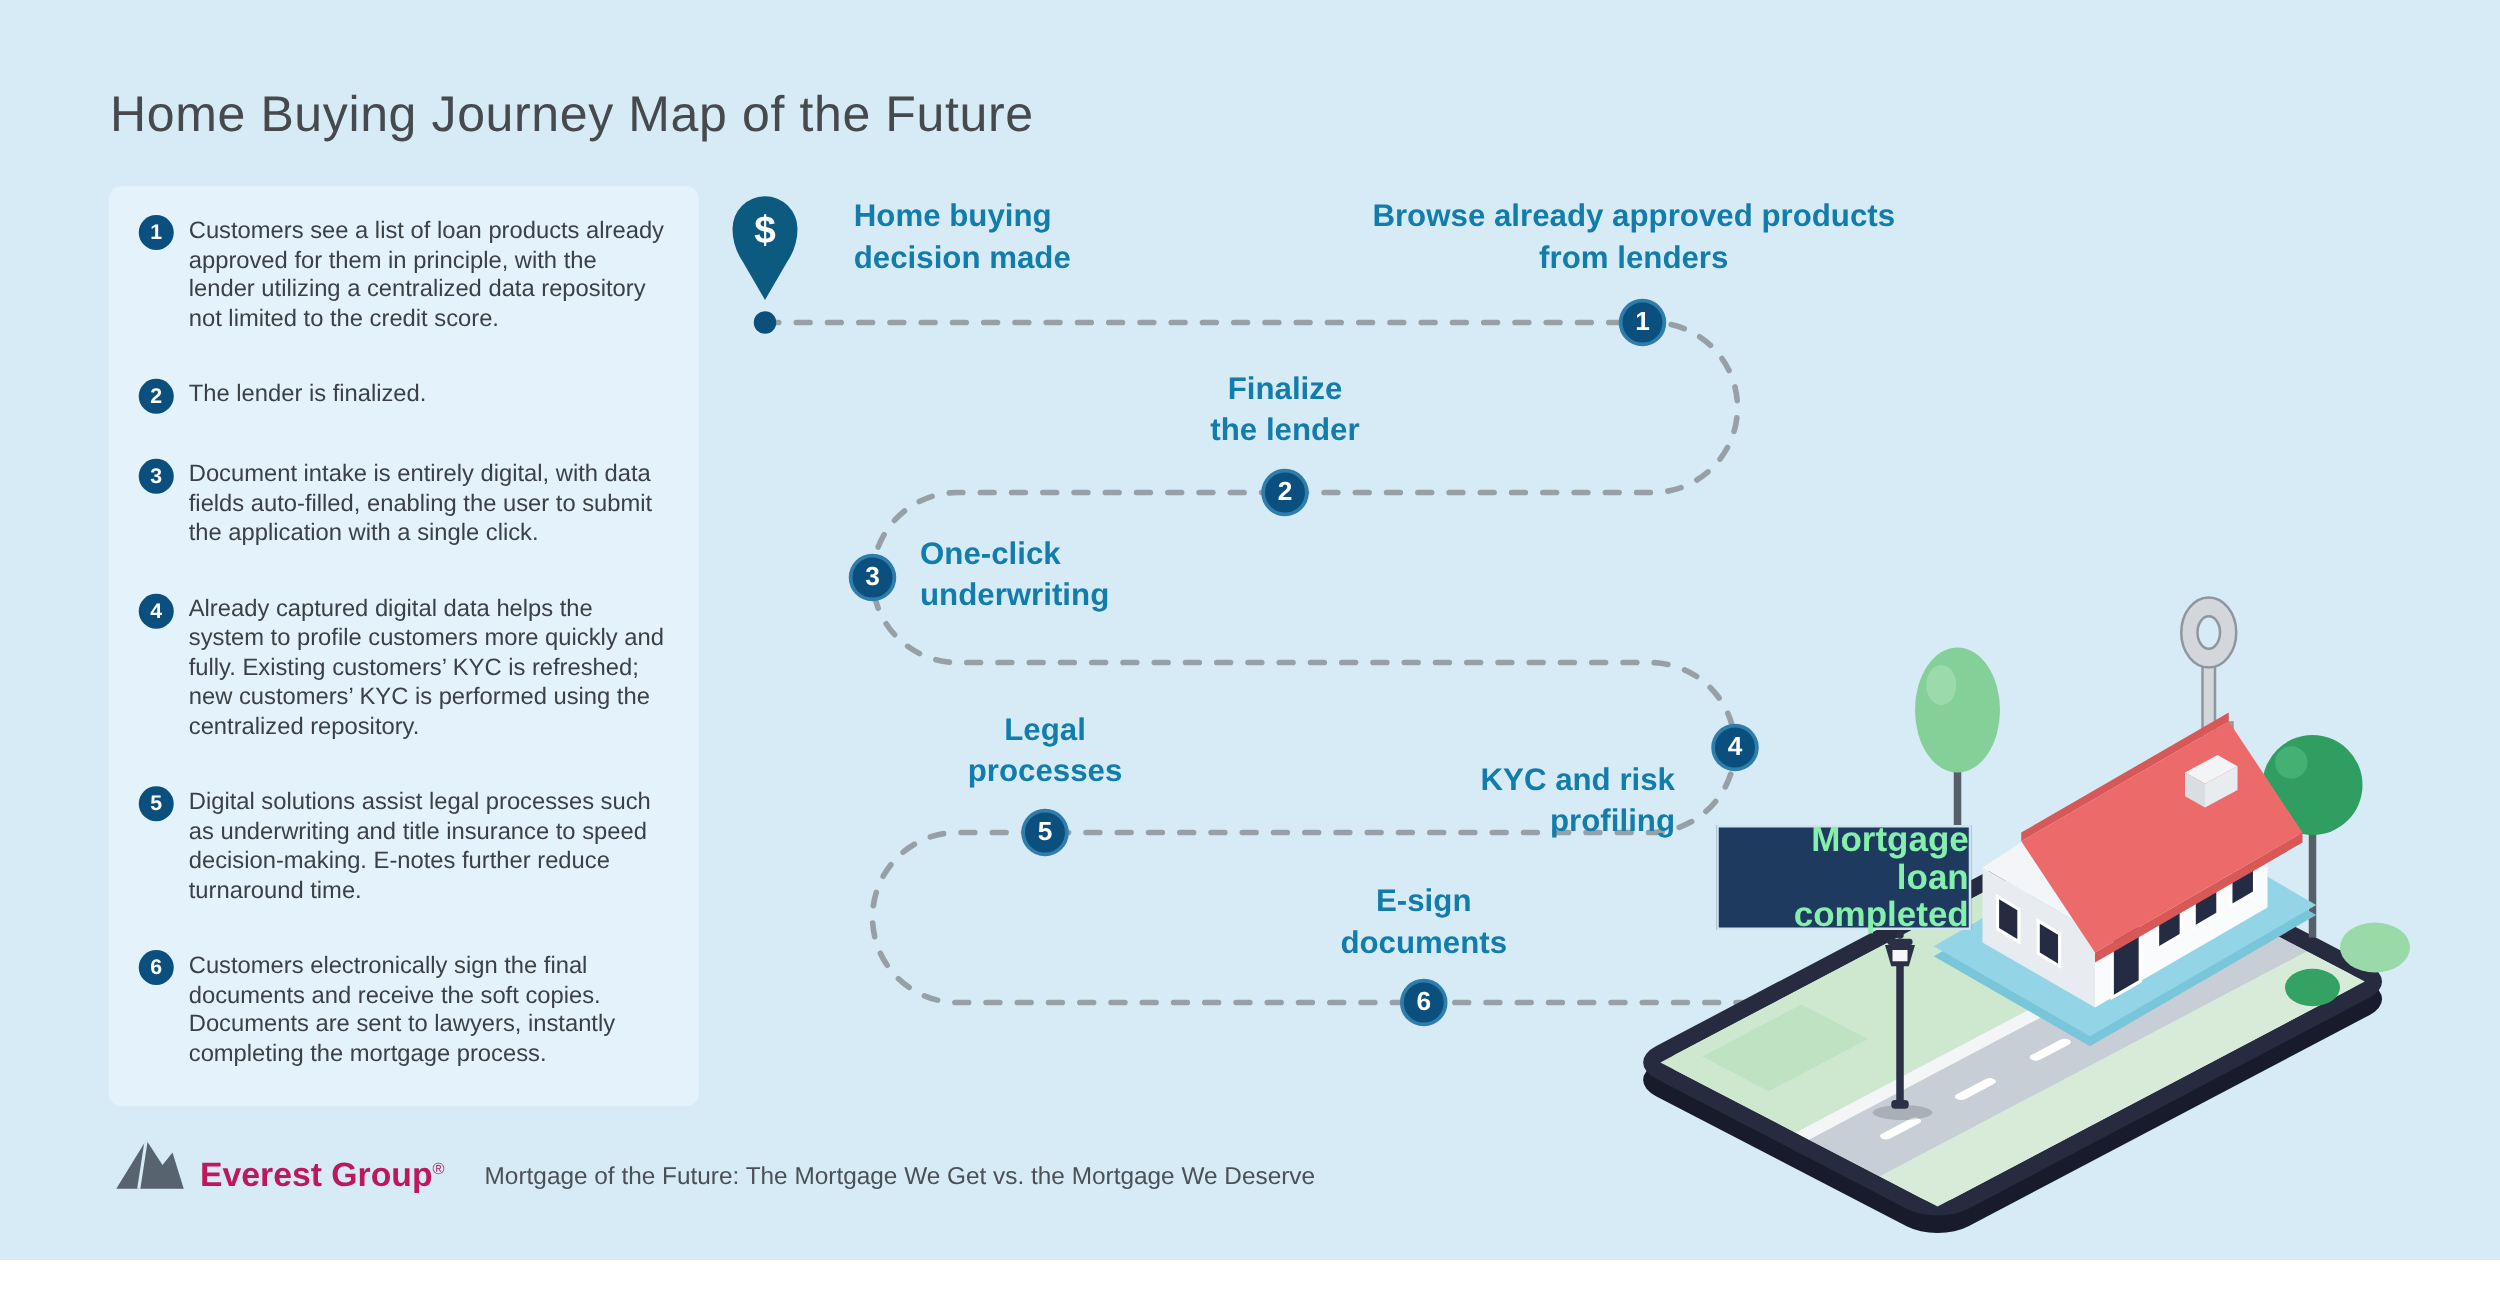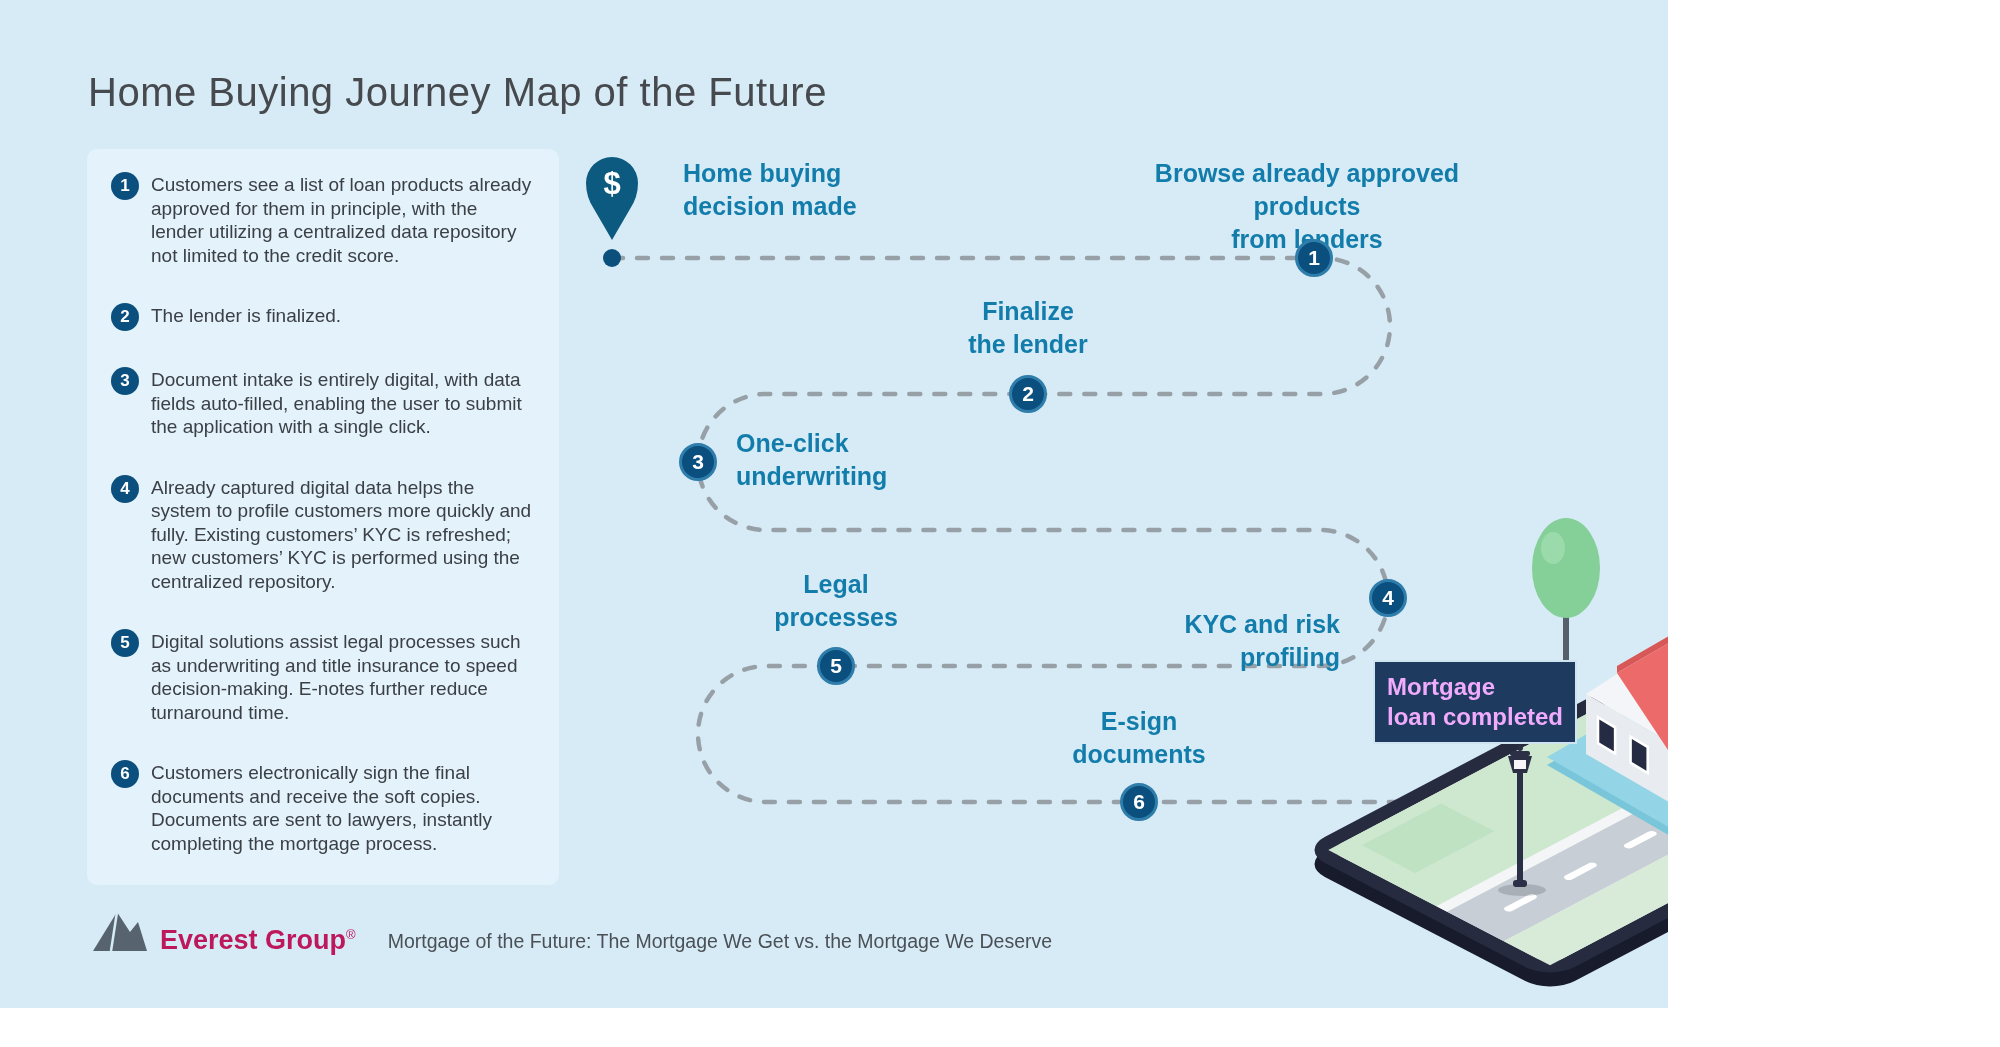--- a/index.html
+++ b/index.html
@@ -1,18 +1,18 @@
 <!DOCTYPE html>
 <html><head>
 <meta charset="utf-8">
 <style>
   html,body{margin:0;padding:0;}
   #canvas{
     position:relative;
-    width:1668px;height:1047px;
+    width:2000px;height:1047px;
     background:#d7ebf6;
     font-family:"Liberation Sans",sans-serif;
     overflow:hidden;
   }
   #bottom-strip{position:absolute;left:0;top:1008px;width:2000px;height:39px;background:#ffffff;}
   #page-title{
     position:absolute;left:88px;top:70px;
     font-size:40px;color:#46494e;font-weight:400;letter-spacing:.5px;
   }
   
@@ -41,22 +41,22 @@
   .step-circle{
     position:absolute;width:32px;height:32px;border-radius:50%;
     background:#0a4f7d;border:3px solid #2e7dab;color:#fff;
     font-size:21px;font-weight:bold;
     display:flex;align-items:center;justify-content:center;
     transform:translate(-50%,-50%);z-index:6;
   }
   #completion-badge{
     position:absolute;left:1373px;top:660px;width:204px;height:84px;
     background:#1e3a5f;border:2px solid #cfe3f0;box-sizing:border-box;
-    color:#f0abfc;font-size:24px;font-weight:bold;line-height:30px;
-    display:flex;align-items:center;justify-content:center;text-align:left;
+    color:#86efac;font-size:28px;font-weight:bold;line-height:30px;
+    display:flex;align-items:center;justify-content:center;text-align:right;
     white-space:pre-line;z-index:7;
   }
   
   #footer{position:absolute;left:90px;top:903px;display:flex;align-items:flex-end;z-index:5;}
   #brand-name{font-size:27px;color:#be185d;font-weight:600;margin-left:10px;line-height:30px;}
   #brand-name sup{font-size:13px;font-weight:400;}
   #source-text{font-size:19.5px;color:#4a5056;margin-left:32px;line-height:27px;}
 </style>
 </head>
 <body>

